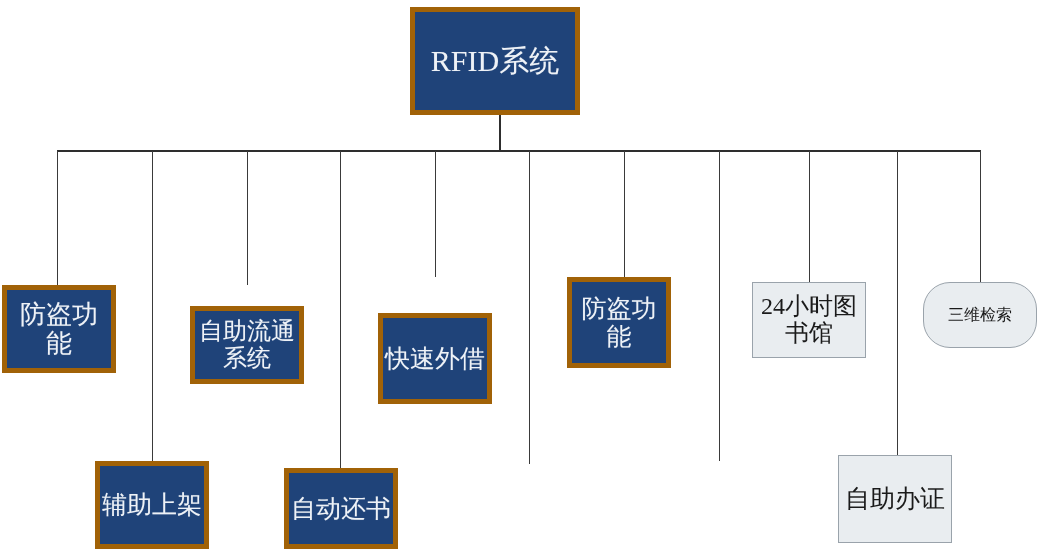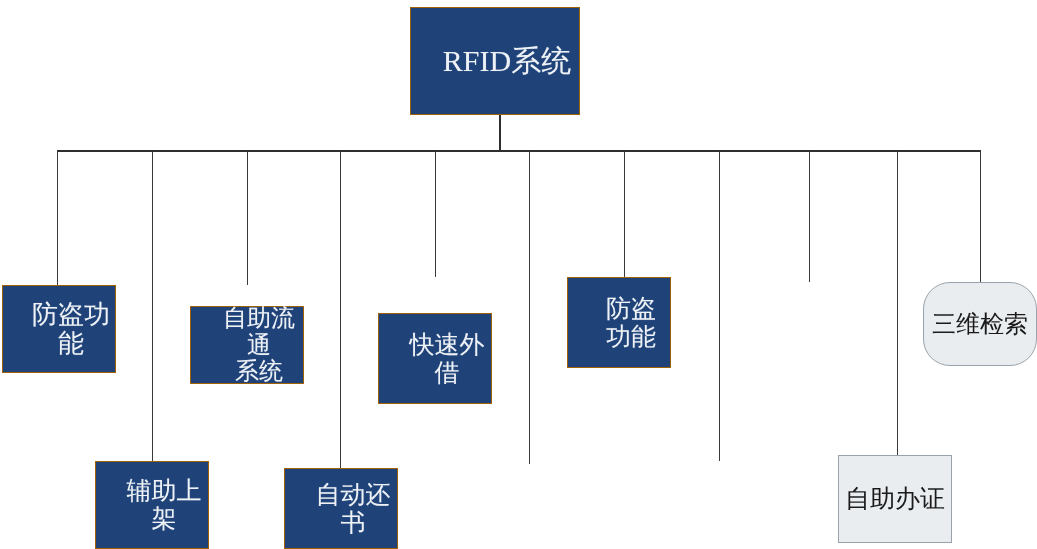--- a/index.html
+++ b/index.html
@@ -23,24 +23,23 @@
     display: flex;
     align-items: center;
     justify-content: center;
     text-align: center;
     line-height: 1.12;
     z-index: 3;
     white-space: pre-line;
   }
   .node.dark {
     background: #1F4379;
-    border: 1px solid #a16207;
+    border: 5px solid #a16207;
     color: #eef2f7;
     text-shadow: 0 0 1px rgba(255,255,255,0.25);
-    padding-left: 24px;
   }
   .node.light {
     background: #E9EDF0;
     border: 1px solid #9aa3ab;
     color: #1a1a1a;
   }
   .node .lbl {
     display: block;
     padding: 0 2px;
   }
@@ -88,22 +87,26 @@
   </div>
 
   <div class="node dark" style="left:378px; top:277px; width:114px; height:91px; font-size:25px;margin-top:36px;">
     <span class="lbl">快速外借</span>
   </div>
 
   <div class="node dark" style="left:567px; top:277px; width:104px; height:91px; font-size:25px;">
     <span class="lbl">防盗功能</span>
   </div>
 
+  <div class="node light" style="left:752px; top:282px; width:114px; height:76px; font-size:24px;">
+    <span class="lbl">24小时图
+书馆</span>
+  </div>
 
-  <div class="node light" style="left:923px; top:282px; width:114px; height:84px; font-size:24px;border-radius:27px;">
+  <div class="node light" style="left:923px; top:282px; width:114px; height:66px; font-size:16px;border-radius:27px;">
     <span class="lbl">三维检索</span>
   </div>
 
   <div class="node dark" style="left:95px; top:461px; width:114px; height:88px; font-size:25px;">
     <span class="lbl">辅助上架</span>
   </div>
 
   <div class="node dark" style="left:284px; top:468px; width:114px; height:81px; font-size:25px;">
     <span class="lbl">自动还书</span>
   </div>

